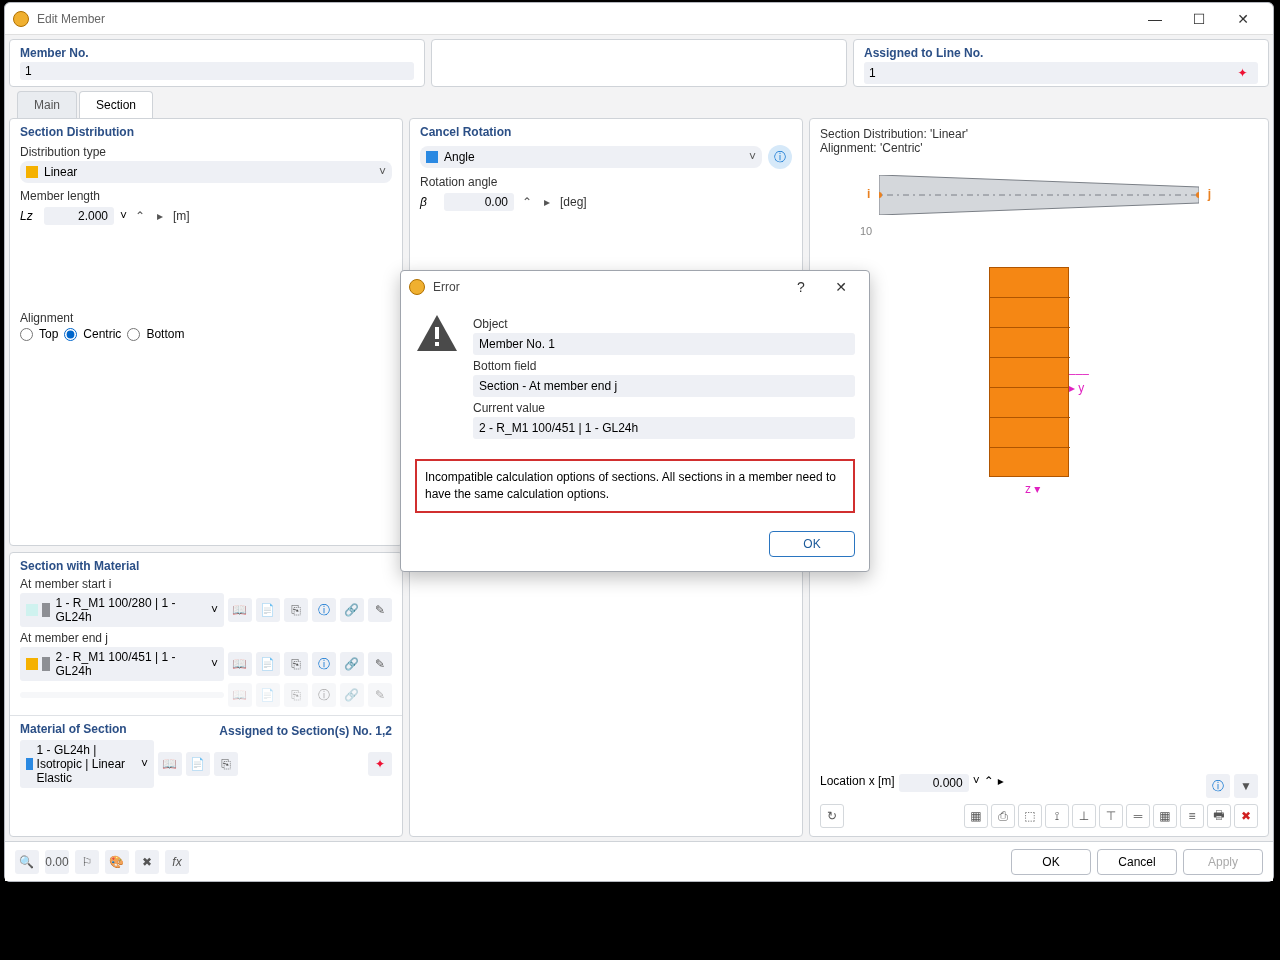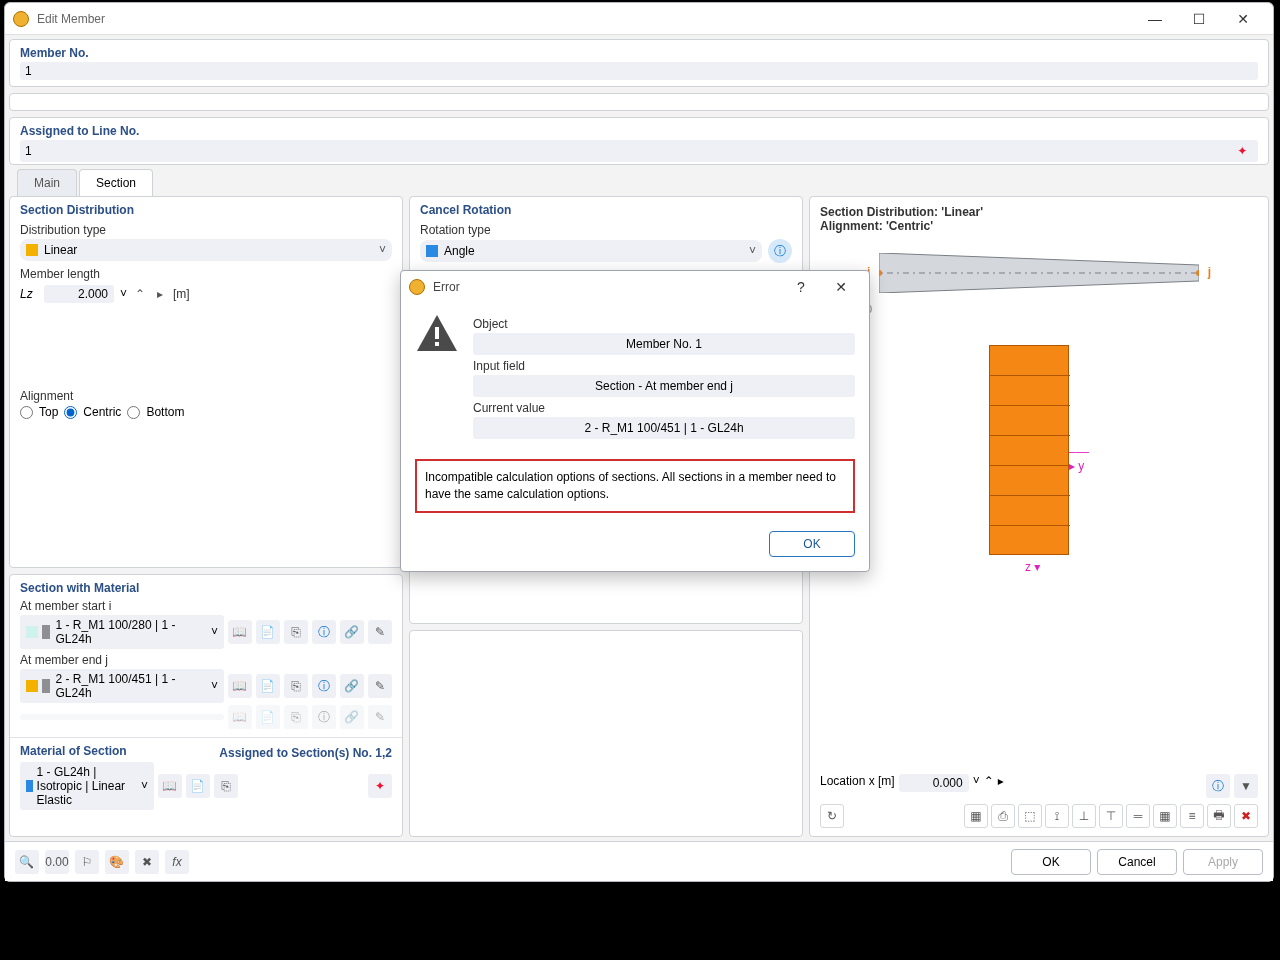--- a/index.html
+++ b/index.html
@@ -3,21 +3,21 @@
 <meta charset="utf-8">
 <style>
 * { box-sizing: border-box; margin: 0; padding: 0; font-family: "Segoe UI", Tahoma, sans-serif; font-size: 12px; }
 body { background: #000; width: 1280px; height: 960px; overflow: hidden; }
 .window { background: #fff; width: 1270px; height: 880px; margin: 2px 4px; border: 1px solid #b5b8bf; border-radius: 6px; display: flex; flex-direction: column; }
 .titlebar { height: 32px; display: flex; align-items: center; padding: 0 8px; border-bottom: 1px solid #e0e0e0; }
 .titlebar .ticon { width: 16px; height: 16px; background: #f0b030; border-radius: 50%; margin-right: 8px; border: 1px solid #b07000; }
 .titlebar .title { color: #666; flex: 1; }
 .titlebar .wbtn { width: 44px; height: 30px; display: flex; align-items: center; justify-content: center; color: #333; font-size: 14px; }
 .workarea { flex: 1; display: flex; flex-direction: column; background: #f3f3f4; padding: 4px; }
-.toprow { display: flex; gap: 6px; margin-bottom: 4px; flex-direction: column; }
+.toprow { display: flex; gap: 6px; margin-bottom: 4px; }
 .card { background: #fff; border: 1px solid #cfd3d8; border-radius: 4px; padding: 6px 10px; }
 .toprow .card { flex: 1; height: 48px; }
 .hlabel { color: #2b4f86; font-weight: 600; font-size: 12px; margin-bottom: 2px; }
 .hval { background: #eef0f5; border-radius: 3px; padding: 2px 5px; display: flex; align-items: center; }
 .hval input { border: none; background: transparent; width: 100%; font-size: 12px; }
 .hval .pickbtn { width: 22px; height: 18px; font-size: 12px; color: #e13; display: flex; align-items: center; justify-content: center; }
 .tabbar { display: flex; gap: 0; padding-left: 8px; margin-bottom: 0; }
 .tab { padding: 6px 16px; background: #e9ecf0; border: 1px solid #cfd3d8; border-bottom: none; border-radius: 4px 4px 0 0; margin-right: 2px; color: #555; }
 .tab.active { background: #fff; color: #000; }
 .content { flex: 1; display: flex; gap: 6px; }
@@ -41,21 +41,21 @@
 .secrow .secsel { flex: 1; display: flex; align-items: center; background: #eef0f5; border-radius: 3px; padding: 3px 6px; }
 .secrow .secsel .sw1 { width: 12px; height: 12px; margin-right: 4px; }
 .secrow .secsel .sw2 { width: 8px; height: 14px; margin-right: 6px; }
 .secrow .secsel .chev { margin-left: auto; }
 .tbtn { width: 24px; height: 24px; background: #eef0f5; border-radius: 3px; display: flex; align-items: center; justify-content: center; font-size: 12px; color: #555; }
 .subl { font-size: 12px; color: #333; margin: 4px 0 2px; }
 .intl .subl { color: #999; }
 .matfoot { display: flex; align-items: center; }
 .matfoot .asn { margin-left: auto; color: #2b4f86; font-weight: 600; }
 .previewcard { background: #fff; border: 1px solid #cfd3d8; border-radius: 4px; padding: 8px 10px; height: 100%; display: flex; flex-direction: column; }
-.previewcard .pinfo { font-size: 12px; color: #333; font-weight: bold; }
+.previewcard .pinfo { font-size: 12px; color: #333; }
 .taper { position: relative; margin: 20px auto 10px; width: 320px; height: 40px; }
 .taper svg { width: 100%; height: 100%; }
 .tlabel { position: absolute; top: 12px; font-size: 12px; font-weight: 700; }
 .tlabel.i { left: -12px; color: #e98020; }
 .tlabel.j { right: -12px; color: #e98020; }
 .crosssec { position: relative; margin: 30px auto 10px; width: 100px; height: 230px; }
 .crosssec .rect { width: 80px; height: 210px; background: #f58714; border: 1px solid #b05500; }
 .crosssec .hline { position: absolute; top: 0; width: 80px; border-top: 1px solid #b05500; }
 .yaxis { position: absolute; top: 100px; left: 80px; color: #e020c0; font-size: 12px; }
 .zaxis { position: absolute; top: 215px; left: 36px; color: #e020c0; font-size: 12px; }
@@ -71,21 +71,21 @@
 .mainbtn.dis { color: #aaa; }
 .errdlg { position: absolute; left: 400px; top: 270px; width: 470px; background: #fff; border: 1px solid #a0a5ad; border-radius: 4px; box-shadow: 0 6px 18px rgba(0,0,0,0.25); }
 .errdlg .dtb { height: 32px; display: flex; align-items: center; padding: 0 8px; }
 .errdlg .dtb .ticon { width: 16px; height: 16px; background: #f0b030; border-radius: 50%; margin-right: 8px; border: 1px solid #b07000; }
 .errdlg .dtb .dtitle { flex: 1; color: #444; }
 .errdlg .dtb .dq, .errdlg .dtb .dx { width: 40px; text-align: center; font-size: 14px; color: #333; }
 .errdlg .dbody { padding: 10px 14px 14px; display: flex; gap: 14px; }
 .errdlg .warnicon svg { width: 44px; height: 40px; }
 .errdlg .dcontent { flex: 1; }
 .errdlg .flab { font-size: 12px; color: #333; margin: 4px 0 2px; }
-.errdlg .fval { background: #eef0f5; border-radius: 3px; padding: 4px 6px; font-size: 12px; text-align: center; }
+.errdlg .fval { background: #eef0f5; border-radius: 3px; padding: 4px 6px; font-size: 12px; }
 .errdlg .msgbox { margin: 6px 14px 10px; border: 2px solid #d12f2f; padding: 8px; font-size: 12px; line-height: 1.4; }
 .errdlg .dfoot { padding: 8px 14px 14px; display: flex; justify-content: flex-end; }
 .errdlg .okbtn { width: 86px; height: 26px; border: 1px solid #2a75c0; border-radius: 4px; background: #fff; color: #1b5a9a; display: flex; align-items: center; justify-content: center; }
 </style>
 </head>
 <body>
 
 <div class="window">
   <div class="titlebar">
     <div class="ticon"></div>
@@ -114,21 +114,21 @@
     </div>
 
     <div class="tabbar">
       <div class="tab">Main</div>
       <div class="tab active">Section</div>
     </div>
 
     <div class="content">
 
       <div class="colL">
-        <div class="card" style="flex:0 0 auto; height: 372px;">
+        <div class="card" style="flex:0 0 auto; height: 428px;">
           <div class="section-title">Section Distribution</div>
           <div class="flabel">Distribution type</div>
           <div class="sel">
             <span class="swatch" style="background:#f5b100"></span>
             <span>Linear</span>
             <span class="chev">˅</span>
           </div>
           <div class="flabel">Member length</div>
           <div class="lenrow">
             <span class="lbl">Lz</span>
@@ -220,21 +220,20 @@
             <div class="tbtn">⎘</div>
             <div style="flex:1"></div>
             <div class="tbtn" style="color:#e13">✦</div>
           </div>
         </div>
       </div>
 
       <div class="colM">
         <div class="card" style="height: 428px;">
           <div class="section-title">Cancel Rotation</div>
-          <div class="flabel">Rotation type</div>
           <div style="display:flex;gap:6px;align-items:center">
             <div class="sel" style="flex:1">
               <span class="swatch" style="background:#2a89e2"></span>
               <span>Angle</span>
               <span class="chev">˅</span>
             </div>
             <div class="tbtn" style="background:#d6e9f9;color:#0a72d0;border-radius:50%">ⓘ</div>
           </div>
           <div class="flabel">Rotation angle</div>
           <div class="lenrow">
@@ -331,21 +330,21 @@
     <div class="warnicon">
       <svg viewBox="0 0 44 40">
           <polygon points="22,2 42,38 2,38" fill="#4a4a4a"></polygon>
           <rect x="20" y="14" width="4" height="12" fill="#fff"></rect>
           <rect x="20" y="29" width="4" height="4" fill="#fff"></rect>
         </svg>
     </div>
     <div class="dcontent">
       <div class="flab">Object</div>
       <div class="fval">Member No. 1</div>
-      <div class="flab">Input field</div>
+      <div class="flab">Bottom field</div>
       <div class="fval">Section - At member end j</div>
       <div class="flab">Current value</div>
       <div class="fval">2 - R_M1 100/451 | 1 - GL24h</div>
     </div>
   </div>
   <div class="msgbox">Incompatible calculation options of sections. All sections in a member need to have the same calculation options.</div>
   <div class="dfoot">
     <div class="okbtn">OK</div>
   </div>
 </div>

